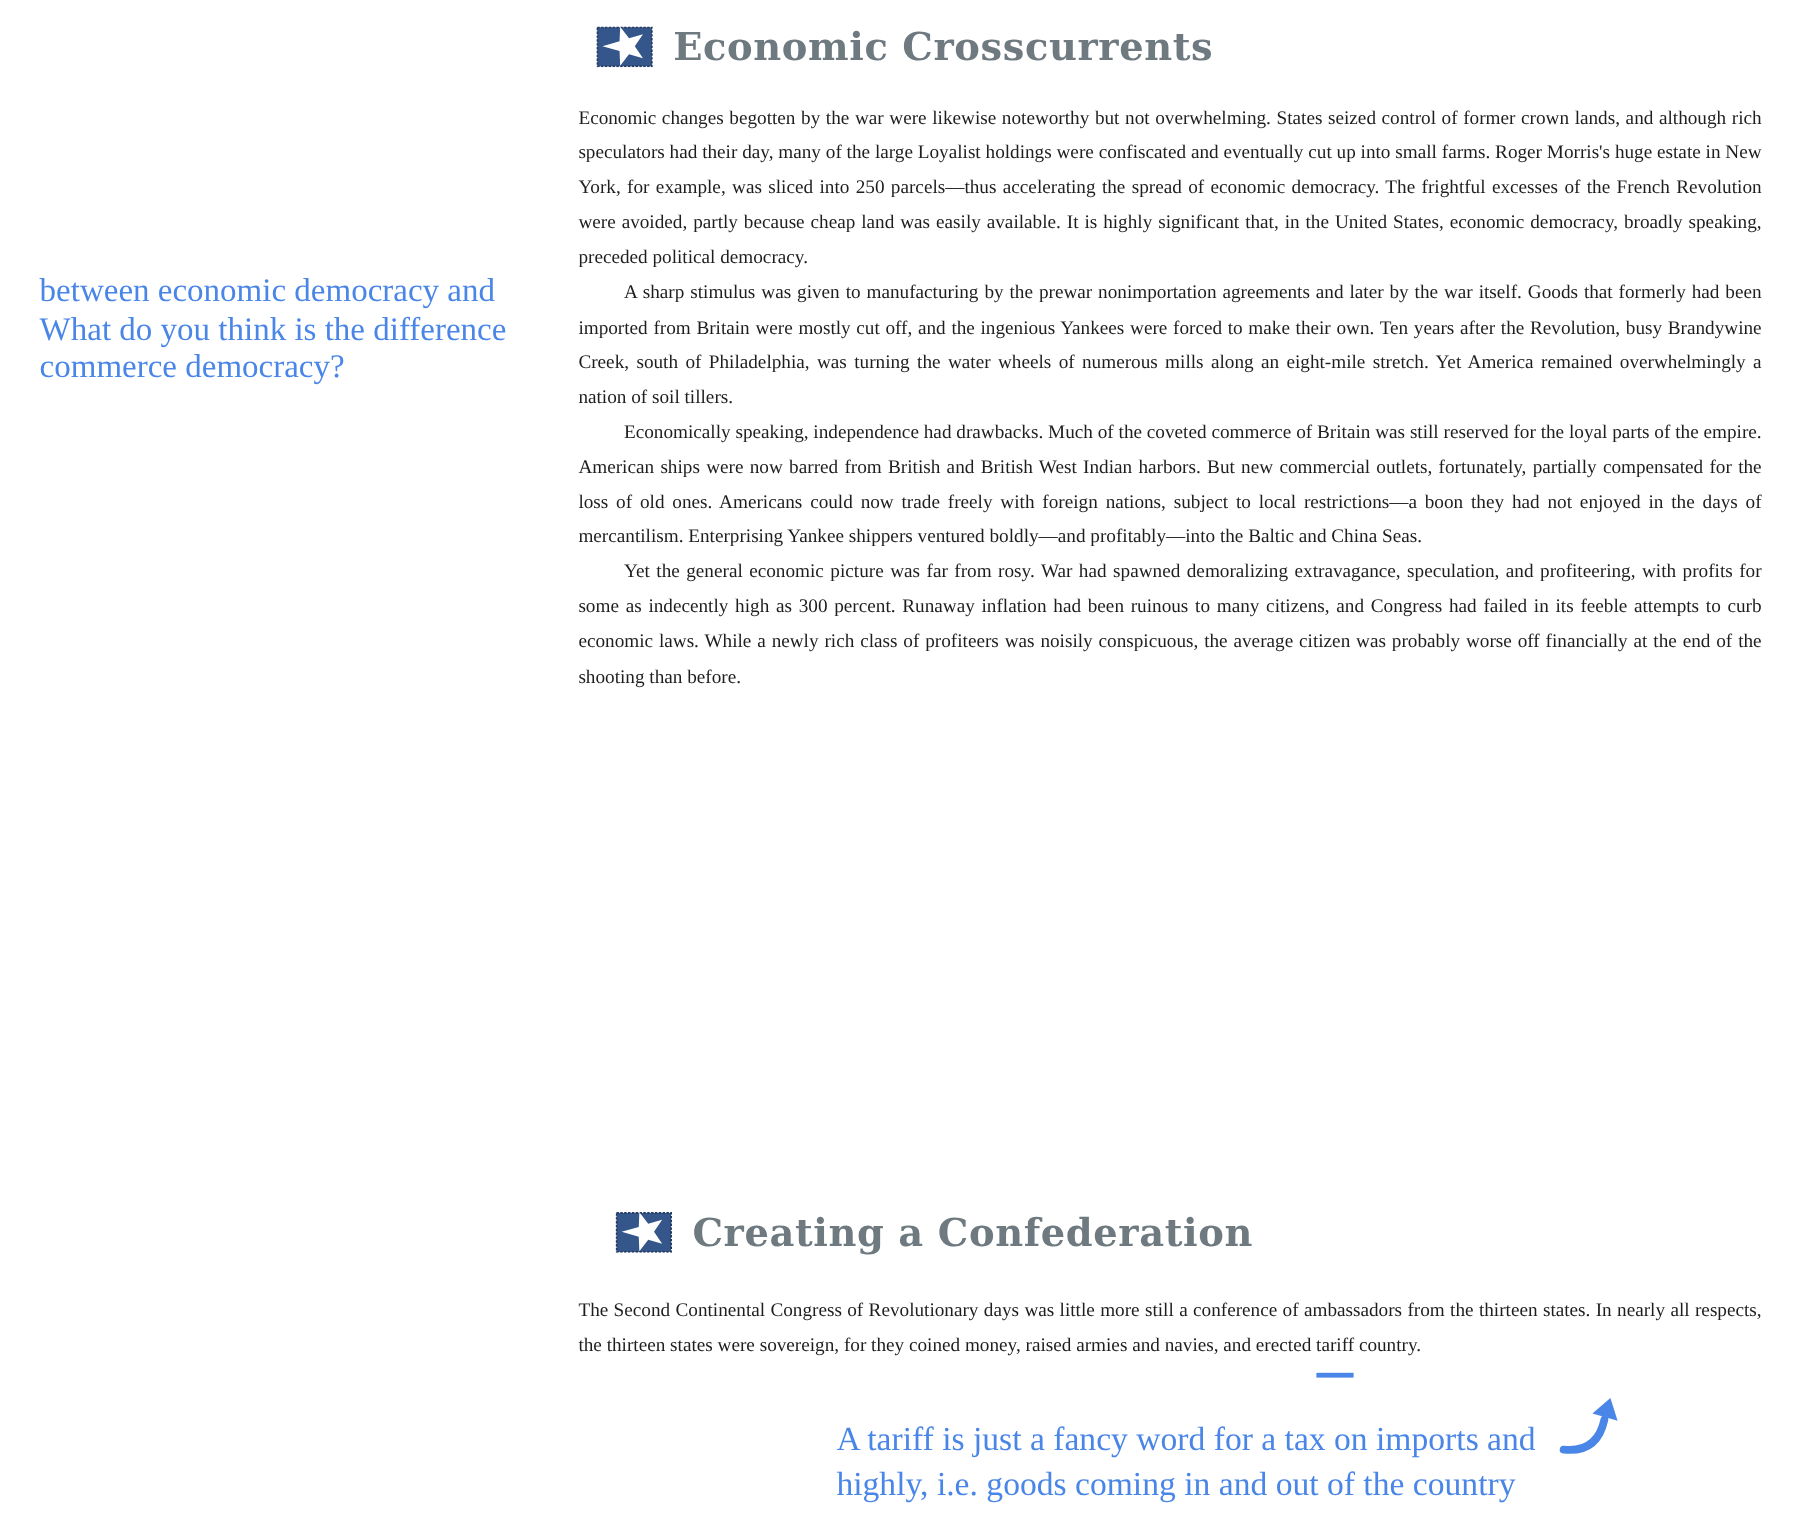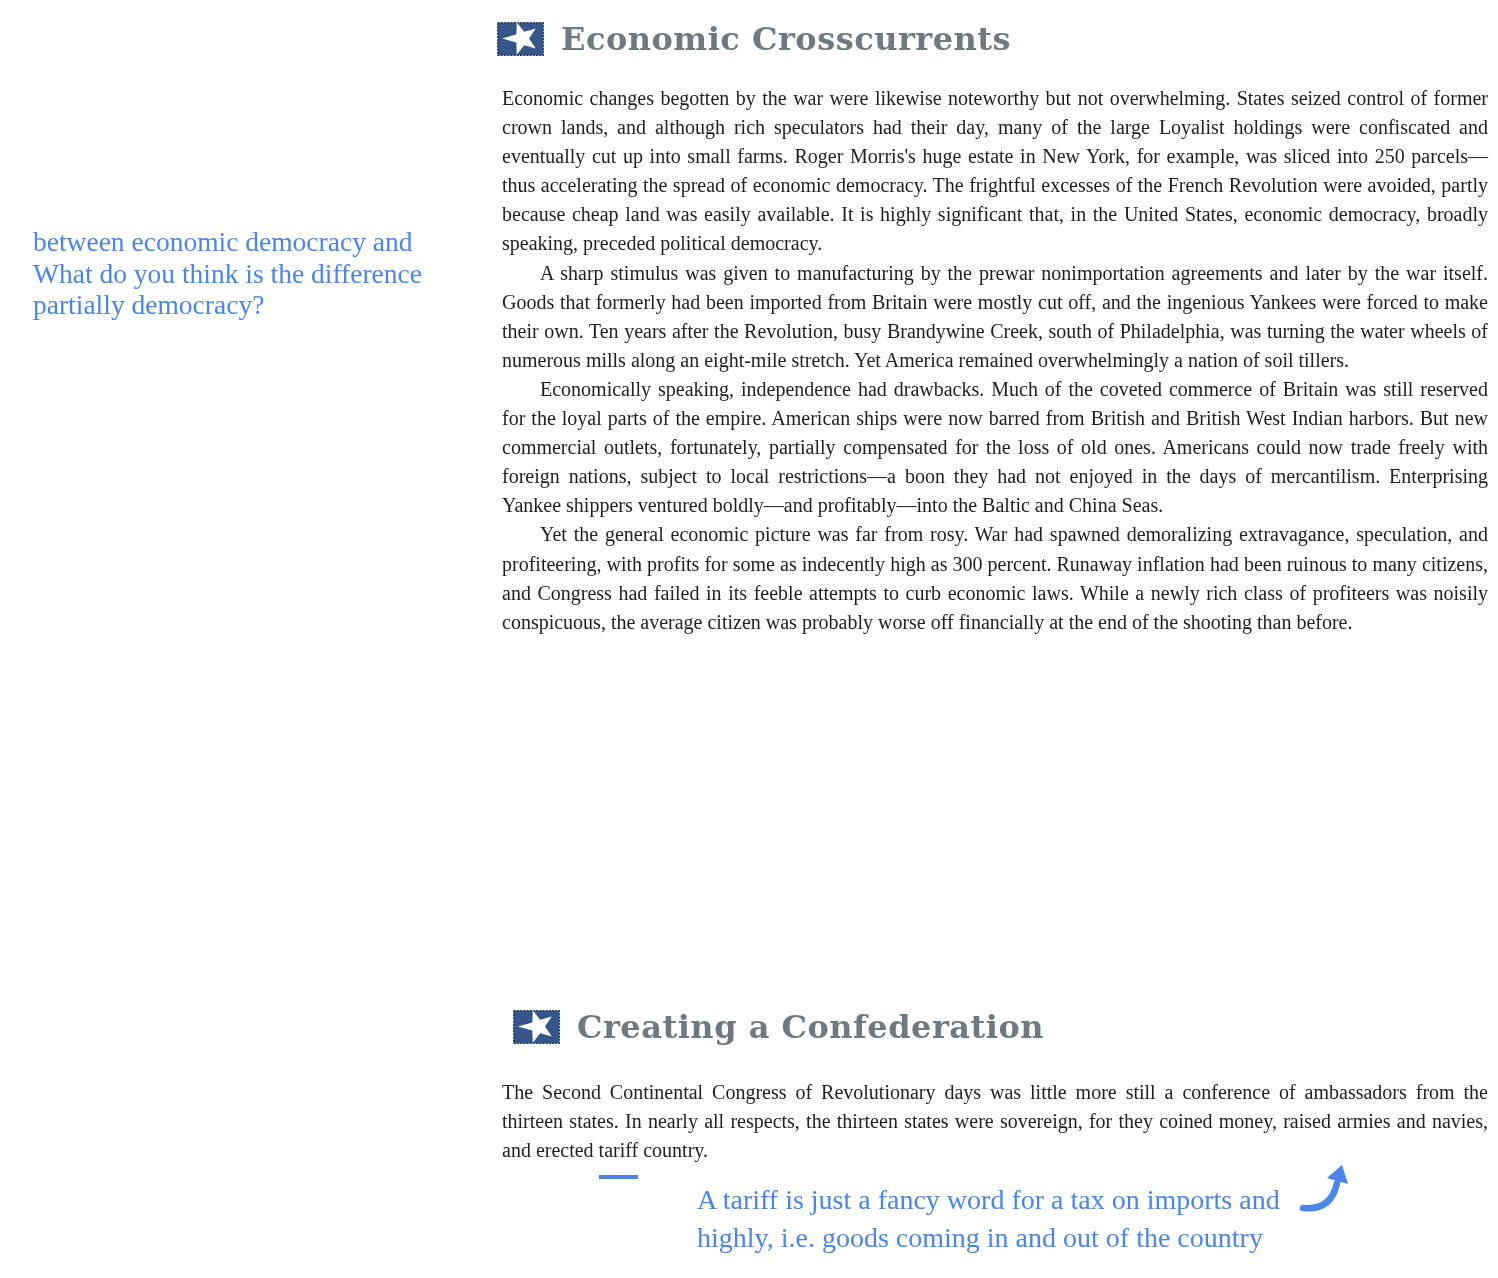--- a/index.html
+++ b/index.html
@@ -35,25 +35,24 @@
     font-weight: bold;
     font-size: 32px;
     letter-spacing: 0.5px;
     color: var(--heading-gray);
     white-space: nowrap;
   }
   .body-text {
     position: absolute;
     left: 482px;
     width: 986px;
-    font-size: 20px;
+    font-size: 16px;
     line-height: 29.1px;
     text-align: justify;
     color: var(--body-text);
-    margin-left: 20px;
   }
   .para { margin: 0; }
   .para.indent { text-indent: 38px; }
   .tariff-underlined {
     border-bottom: 4px solid var(--annotation-blue);
     padding-bottom: 14px;
   }
   .margin-note {
     position: absolute;
     left: 33px;
@@ -87,21 +86,21 @@
   .arrow-head { fill: var(--annotation-blue); }
 </style>
 </head>
 <body>
 
 <div class="page">
 
   <aside class="margin-note">
     <div class="note-line">between economic democracy and</div>
     <div class="note-line">What do you think is the difference</div>
-    <div class="note-line">partially democracy?</div>
+    <div class="note-line">commerce democracy?</div>
   </aside>
 
   <header class="section-header" style="top: 20px;">
     <svg class="star-box" viewBox="0 0 47 34" aria-hidden="true">
       <rect class="star-rect" x="0.75" y="0.75" width="45.5" height="32.5"></rect>
       <polygon class="star-shape" points="19.8,0.3 27.2,9.8 38.8,6.5 32,16.5 38.8,26.5 27.2,23.2 19.8,32.7 19.3,20.6 5,16.5 19.3,12.4"></polygon>
     </svg>
     <h1 class="section-title">Economic Crosscurrents</h1>
   </header>
 

